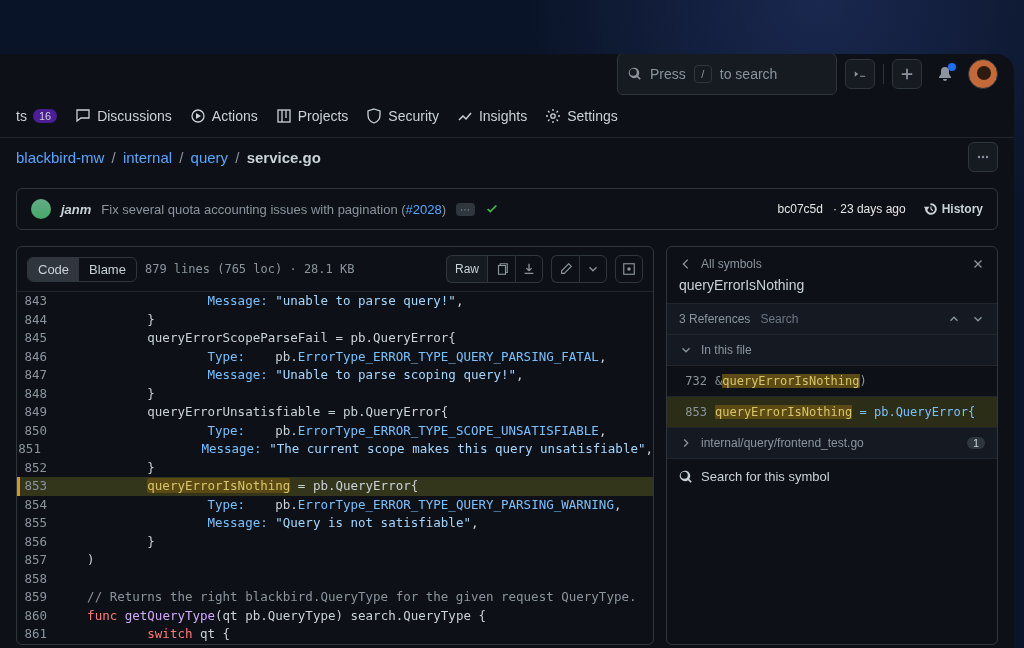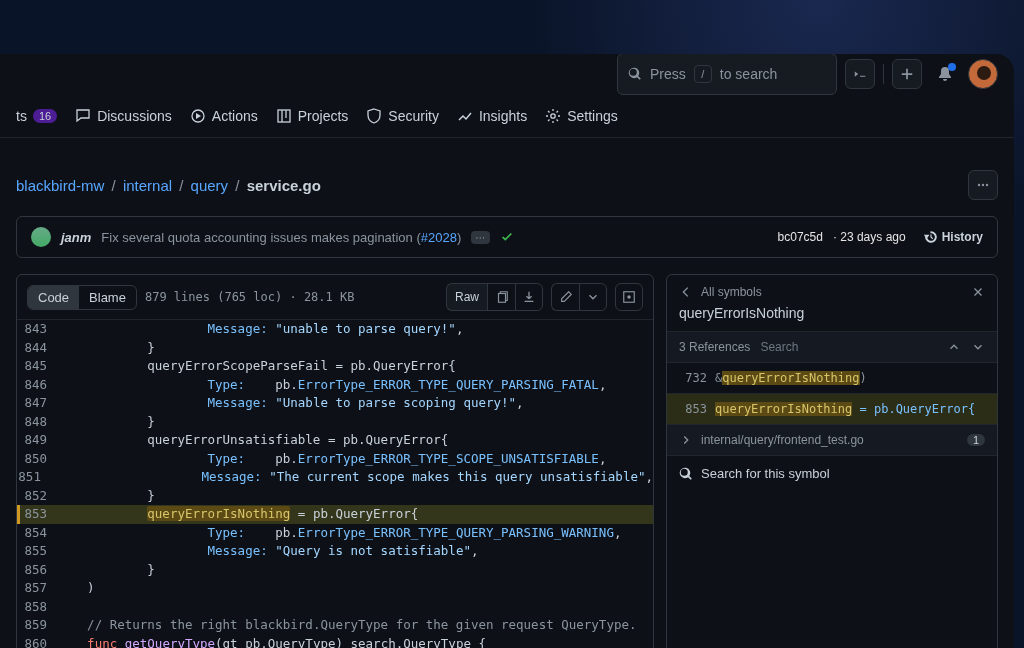--- a/index.html
+++ b/index.html
@@ -64,21 +64,21 @@
     height: 44px; padding: 0 16px;
     border-bottom: 1px solid #21262d;
     font-size: 14px; color: #c9d1d9;
   }
   .navitem { display: inline-flex; align-items: center; gap: 6px; color: #c9d1d9; }
   .counter { background: #4c1d95; border-radius: 10px; padding: 1px 6px; font-size: 11px; color: #c9d1d9; }
   .nav-clip { color: #c9d1d9; }
 
   
   .crumbrow, .commitrow { padding: 0 16px; }
-  .crumbrow { display: flex; align-items: center; margin-top: 32px; }
+  .crumbrow { display: flex; align-items: center; margin-top: 4px; }
   .crumb a { color: #58a6ff; }
   .crumb-sep { color: #8b949e; margin: 0 3px; }
   .crumb-file { color: #c9d1d9; font-weight: 600; }
   .crumb { font-size: 15px; }
   .menu-btn { margin-left: auto; }
 
   .commitbox {
     margin: 16px; border: 1px solid #30363d; border-radius: 6px;
     display: flex; align-items: center; gap: 10px; padding: 10px 14px;
     font-size: 13px;
@@ -242,21 +242,21 @@
           <circle cx="8" cy="8" r="1.2"></circle>
           <circle cx="12" cy="8" r="1.2"></circle>
         </svg>
     </div>
   </div>
 
   <div class="commitbox">
     <div class="small-avatar"></div>
     <span class="author">janm</span>
     <span class="msg">
-      <span>Fix several quota accounting issues makes pagination (</span><span class="issue">#2028</span><span>)</span>
+      <span>Fix several quota accounting issues with pagination (</span><span class="issue">#2028</span><span>)</span>
     </span>
     <span class="badge">⋯</span>
     <span class="check">
       <svg class="ico ico-sm" viewBox="0 0 16 16">
           <path d="M3 8l3 3 7-7" fill="none" stroke="currentColor" stroke-width="2"></path>
         </svg>
     </span>
     <div class="spacer"></div>
     <span class="sha">bc07c5d</span>
     <span class="ago">· <span>23 days ago</span></span>
@@ -406,20 +406,26 @@
         <span>3 References</span>
         <span style="color:#6e7681">Search</span>
         <div class="spacer"></div>
         <svg class="ico ico-sm" viewBox="0 0 16 16">
             <path d="M4 10l4-4 4 4" fill="none" stroke="currentColor" stroke-width="1.5"></path>
           </svg>
         <svg class="ico ico-sm" viewBox="0 0 16 16">
             <path d="M4 6l4 4 4-4" fill="none" stroke="currentColor" stroke-width="1.5"></path>
           </svg>
       </div>
+      <div class="rp-row file">
+        <svg class="ico ico-sm" viewBox="0 0 16 16">
+            <path d="M4 6l4 4 4-4" fill="none" stroke="currentColor" stroke-width="1.5"></path>
+          </svg>
+        <span>In this file</span>
+      </div>
       <div id="rphits">
           <div class="rp-row hit">
             <span class="ln">732</span>
             <span><span>&amp;</span><span class="rp-hit-mark">queryErrorIsNothing</span><span>)</span></span>
           </div>
           <div class="rp-row hit hot">
             <span class="ln">853</span>
             <span><span></span><span class="rp-hit-mark">queryErrorIsNothing</span><span style="color: rgb(121, 192, 255);"> = pb.QueryError{</span></span>
           </div>
         </div>

